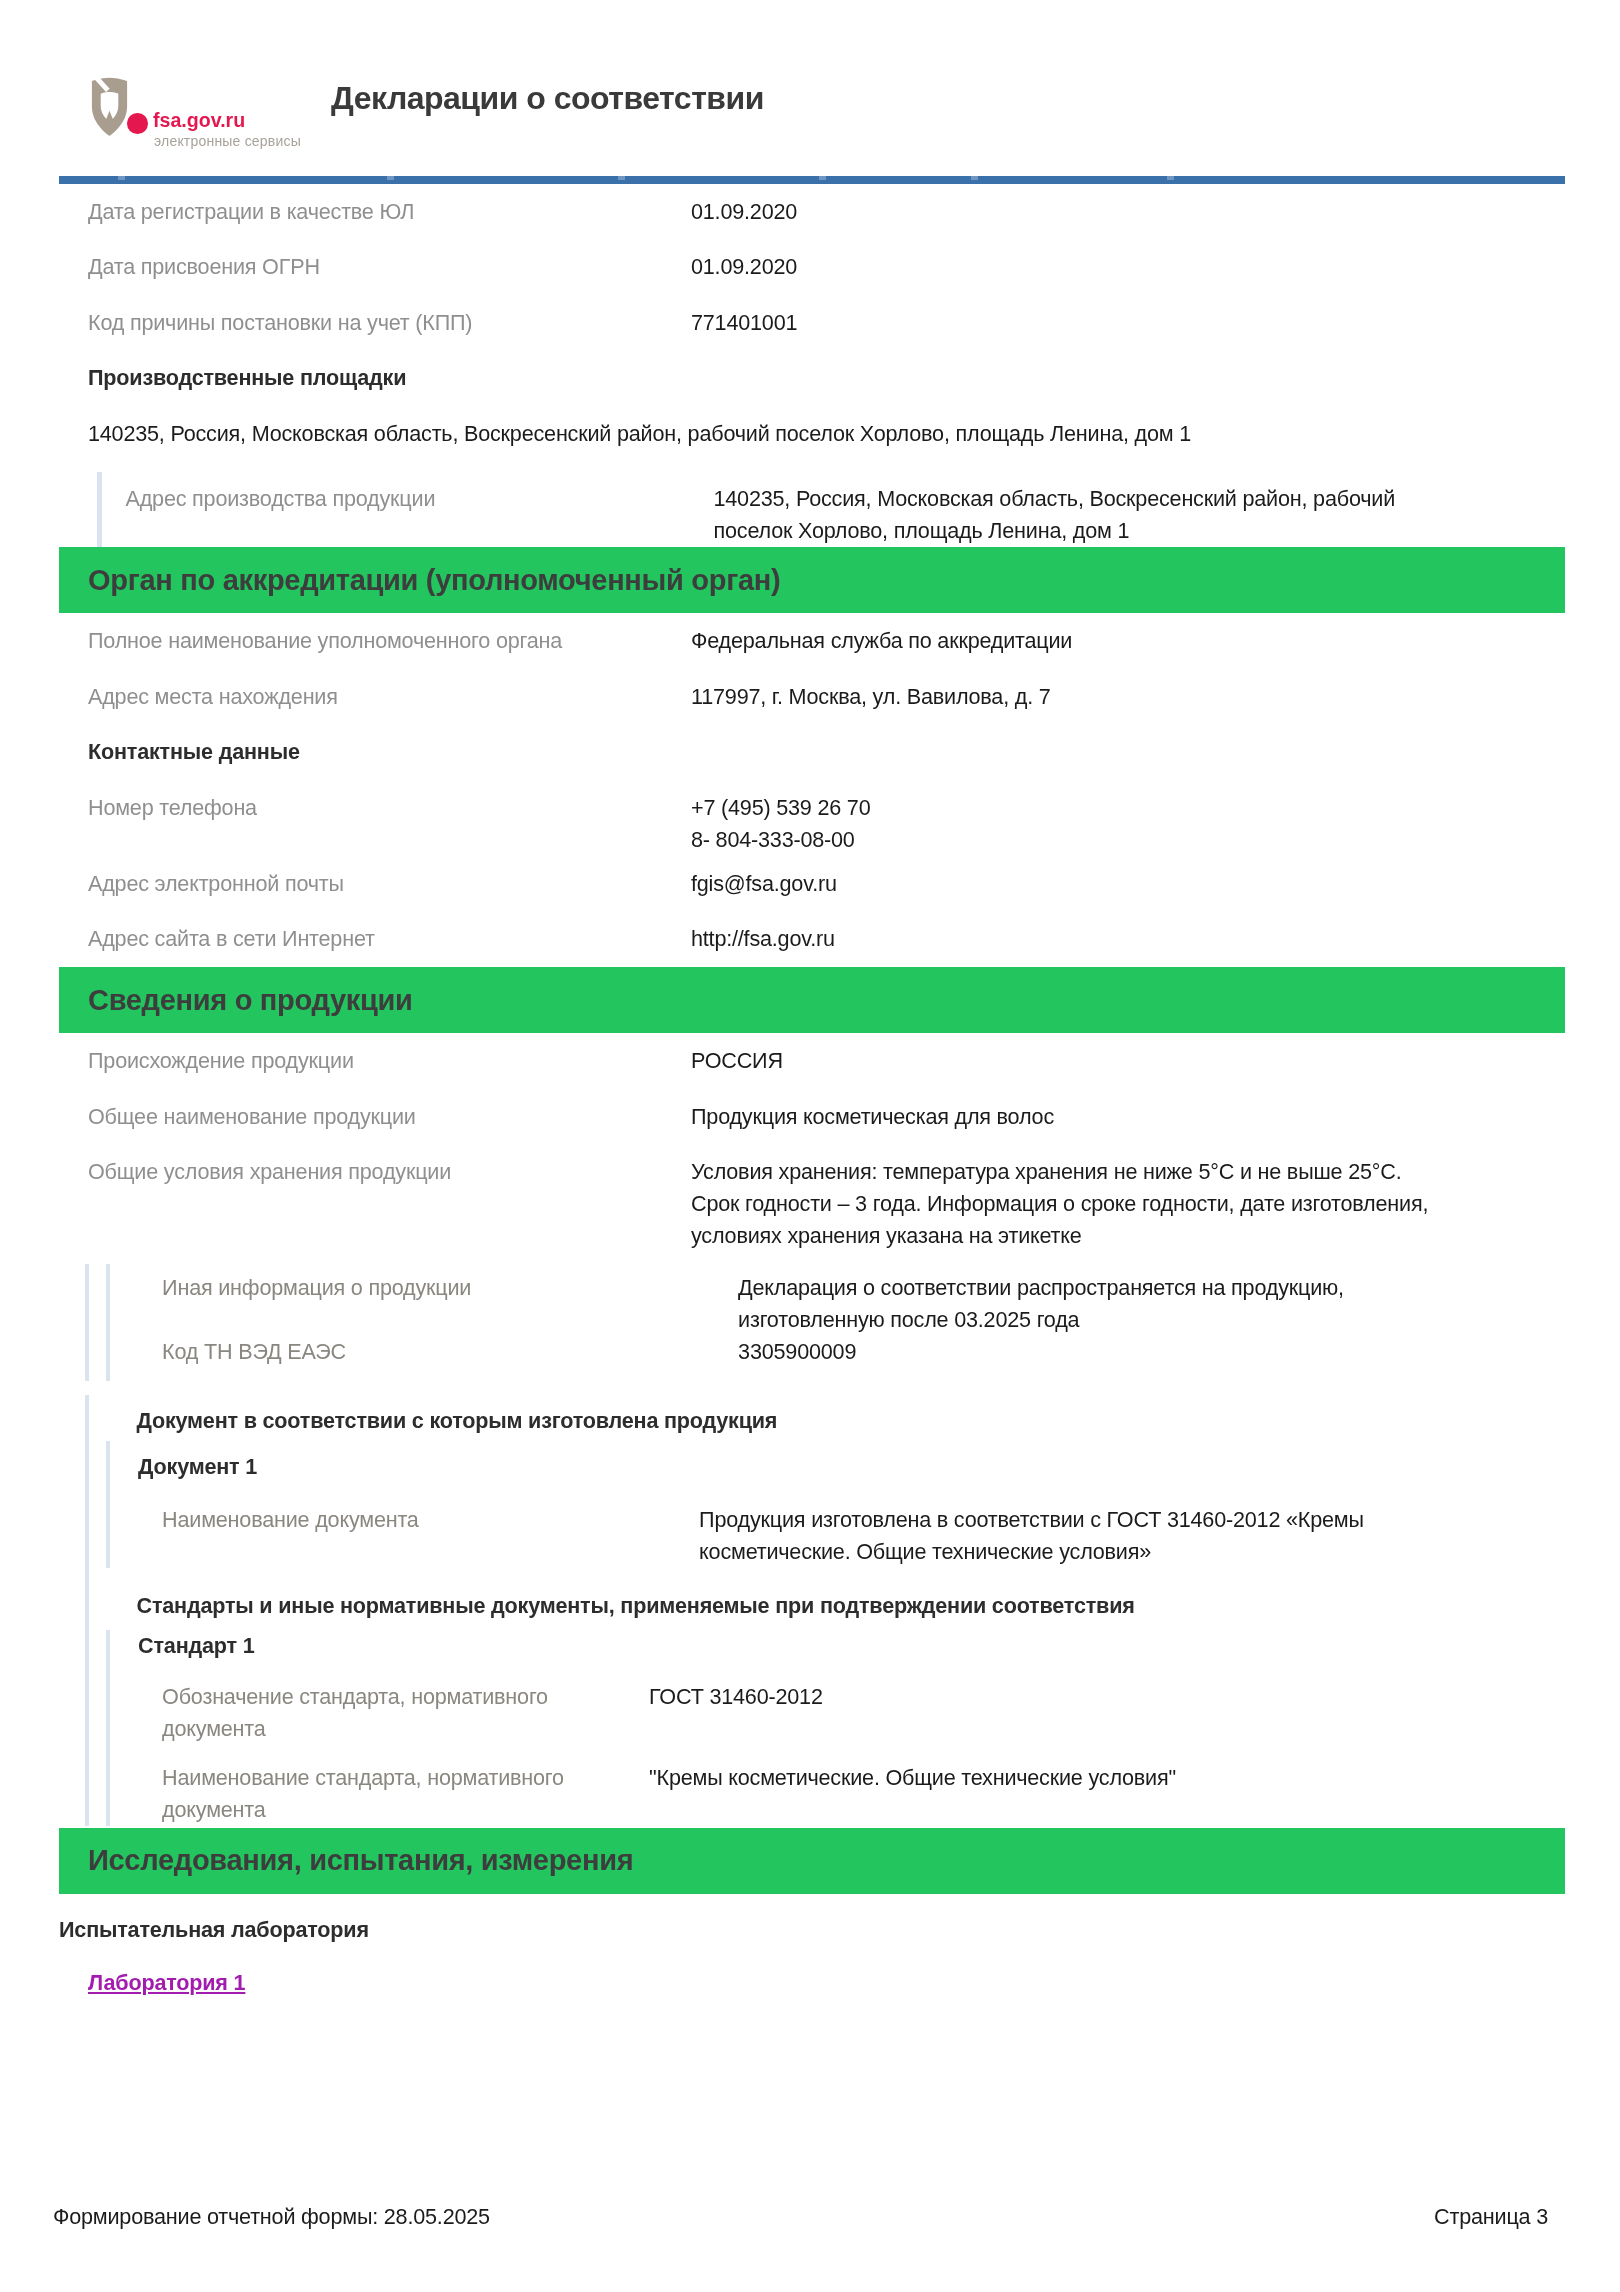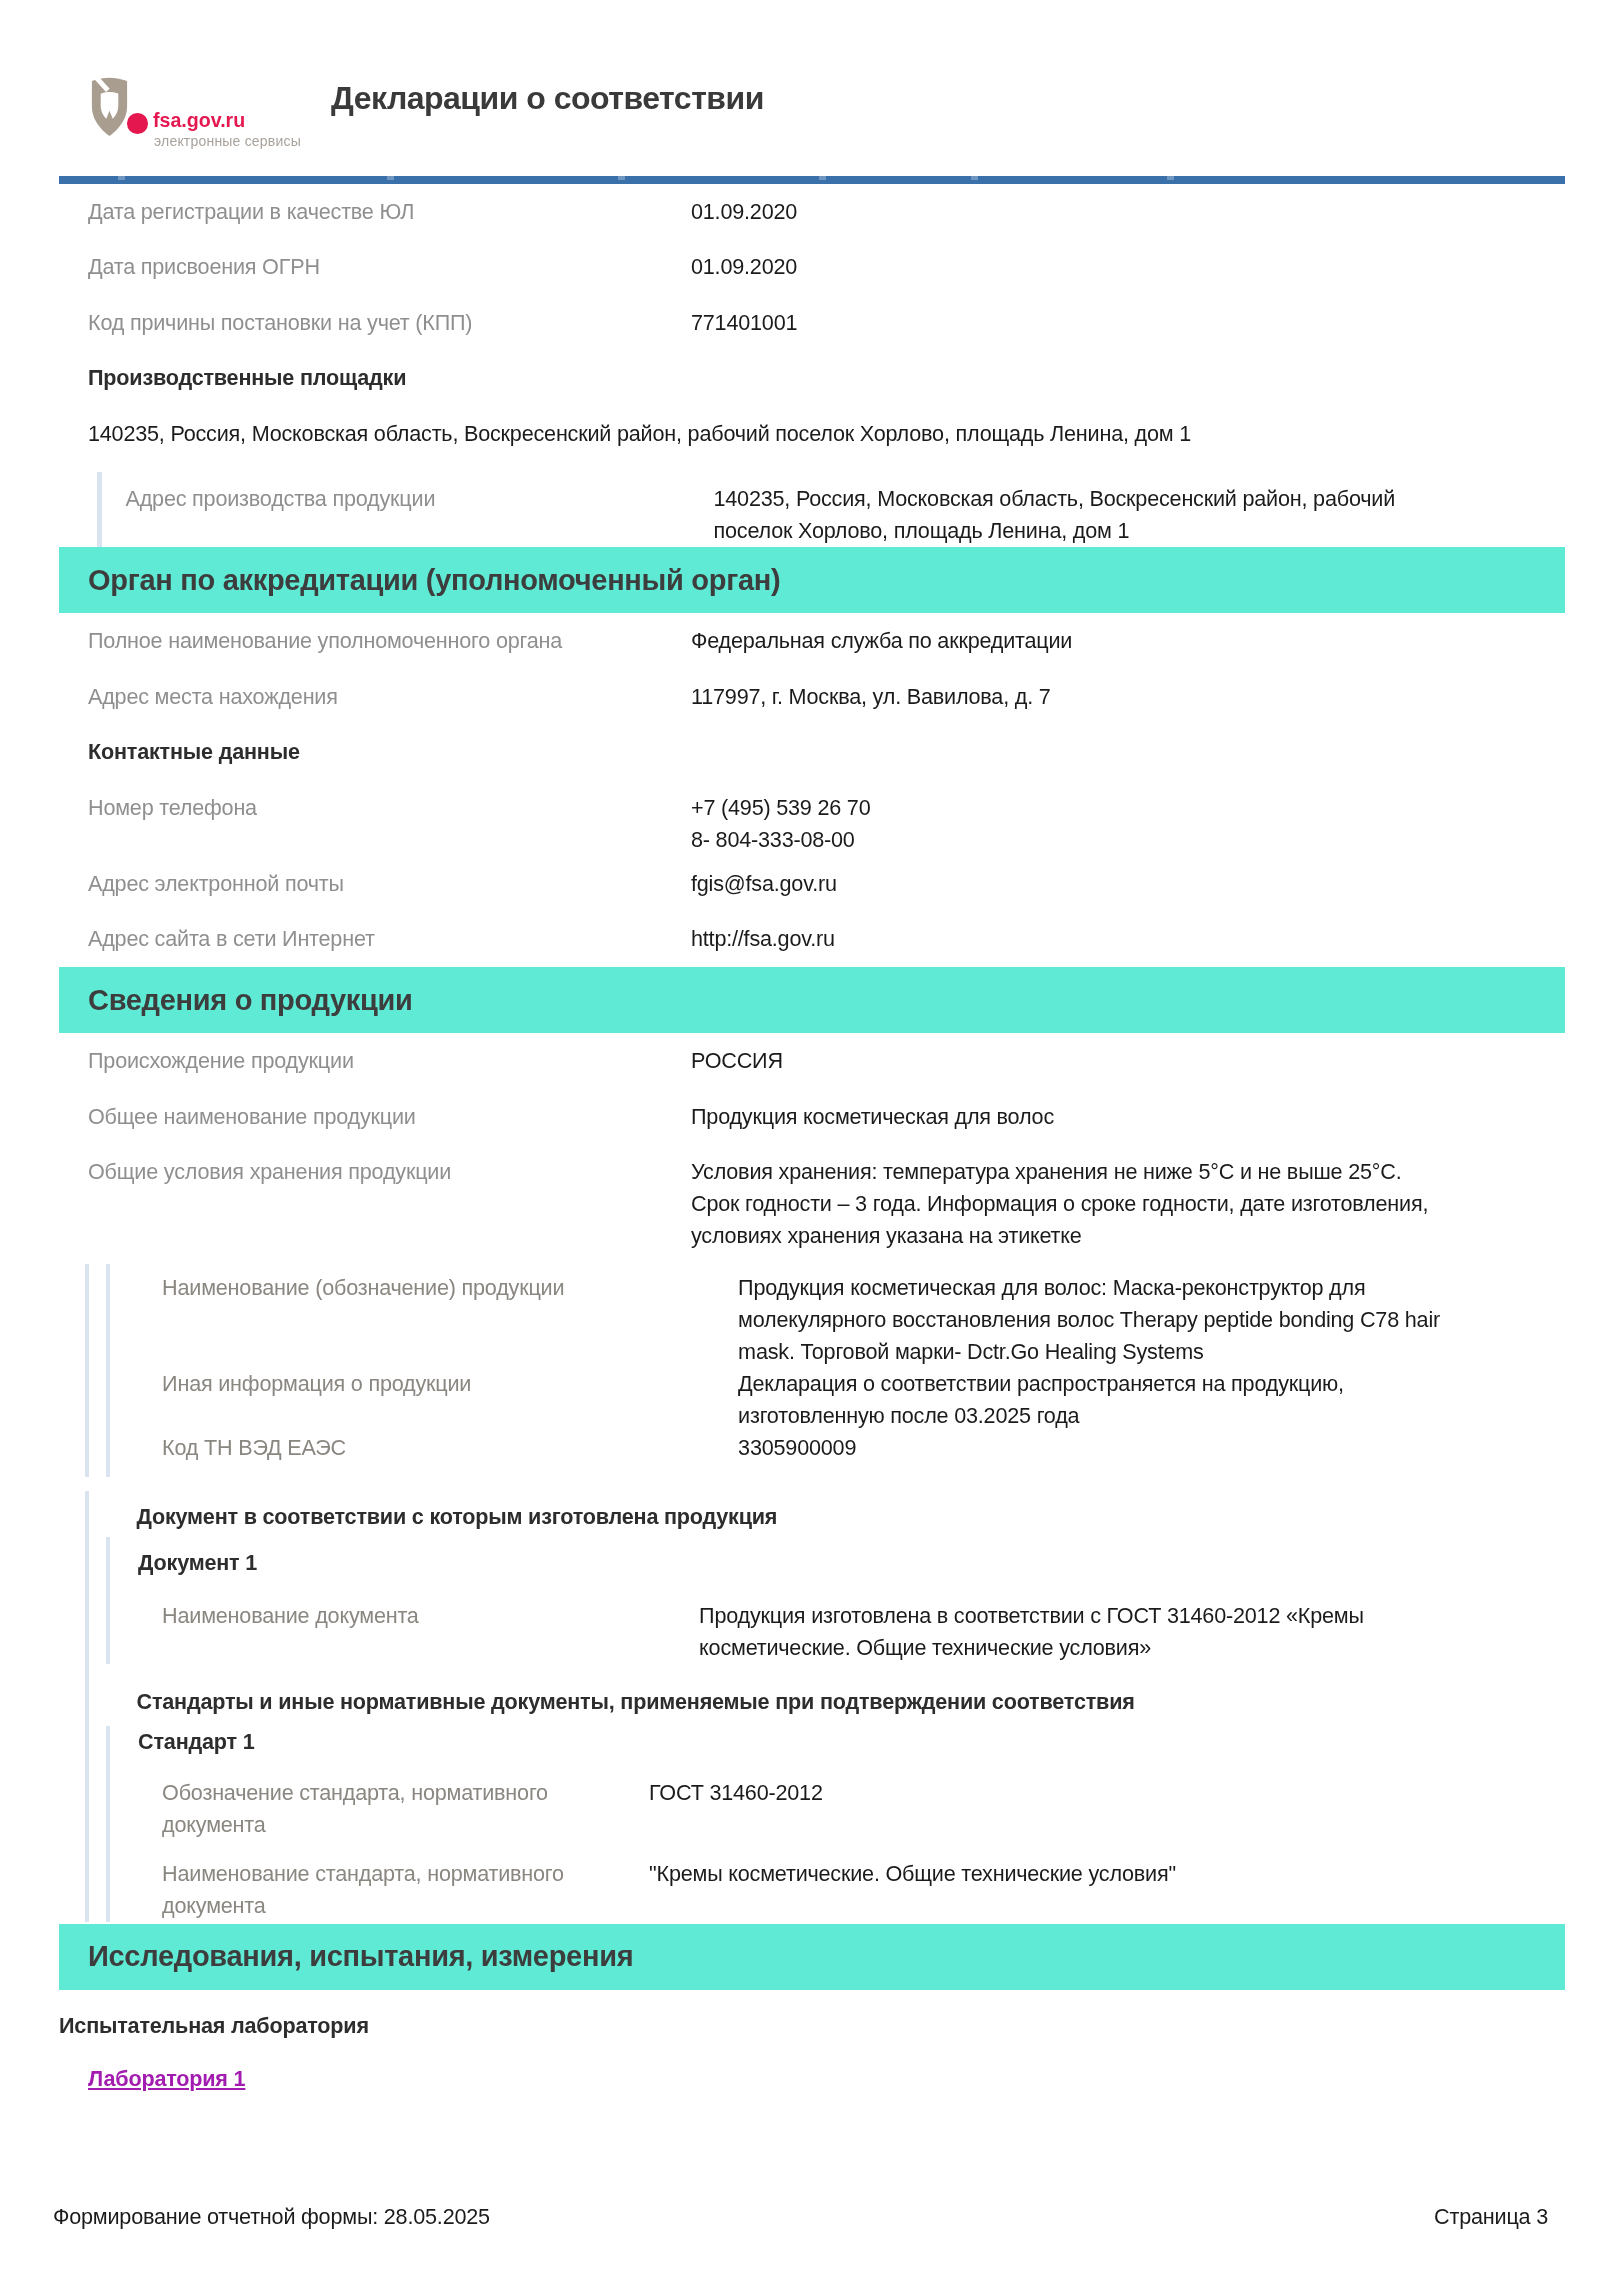--- a/index.html
+++ b/index.html
@@ -20,21 +20,21 @@
   .topbar span{position:absolute;top:0;height:3.9px;width:6.9px;background:#6f97c2;}
   
   .row{display:flex;align-items:flex-start;padding:11.8px 0 11.8px 29px;line-height:32px;}
   .row .label{width:603px;flex:0 0 auto;color:#8f8f8f;}
   .row .value{flex:1 1 auto;color:#1b1b1b;}
   .pb0{padding-bottom:0;}
   .ml{white-space:pre-line;}
   .subhead{font-weight:700;color:#2d2d2d;padding:11.8px 0 11.8px 29px;line-height:32px;}
   .plainline{padding:11.8px 0 11.8px 29px;line-height:32px;color:#1b1b1b;}
   
-  .band{height:66px;background:#5eead4;display:flex;align-items:center;padding-left:29px;
+  .band{height:66px;background:#22c55e;display:flex;align-items:center;padding-left:29px;
         font-size:29px;font-weight:700;color:#3d3d3d;letter-spacing:-0.3px;box-sizing:border-box;}
   
   .indent1{margin-left:38px;margin-top:9.8px;border-left:5.9px solid #dae3f0;padding:11.8px 0 0 23.5px;}
   .indent1 .row{padding:0;}
   .indent1 .label{width:588px;color:#8f8f8f;}
   
   .blk-outer{margin-left:25.5px;border-left:4.9px solid #dae3f0;}
   .blk-inner{margin-left:17.6px;border-left:4.9px solid #dae3f0;}
   .ident-inner{padding:7.8px 0 13.7px 52px;}
   .ident-inner .row{padding:0;}
@@ -145,26 +145,20 @@
       <div class="label">Общие условия хранения продукции</div>
       <div class="value ml">Условия хранения: температура хранения не ниже 5°С и не выше 25°С.
 Срок годности – 3 года. Информация о сроке годности, дате изготовления,
 условиях хранения указана на этикетке</div>
     </div>
 
 
     <div class="blk-outer">
       <div class="blk-inner ident-inner">
         <div class="row">
-          <div class="label">Наименование (обозначение) продукции</div>
-          <div class="value ml">Продукция косметическая для волос: Маска-реконструктор для
-молекулярного восстановления волос Therapy peptide bonding C78 hair
-mask. Торговой марки- Dctr.Go Healing Systems</div>
-        </div>
-        <div class="row">
           <div class="label">Иная информация о продукции</div>
           <div class="value ml">Декларация о соответствии распространяется на продукцию,
 изготовленную после 03.2025 года</div>
         </div>
         <div class="row">
           <div class="label">Код ТН ВЭД ЕАЭС</div>
           <div class="value">3305900009</div>
         </div>
       </div>
     </div>

